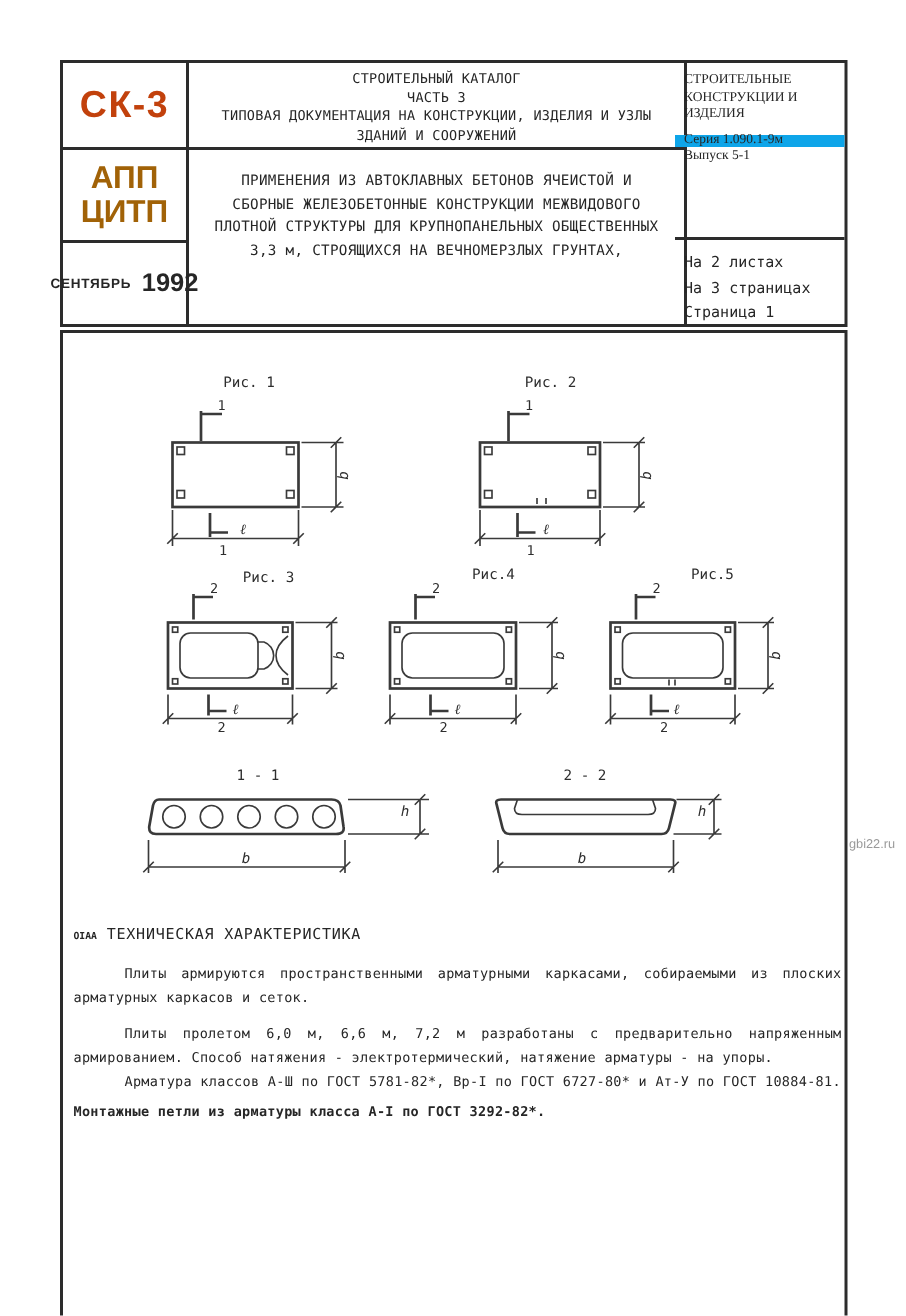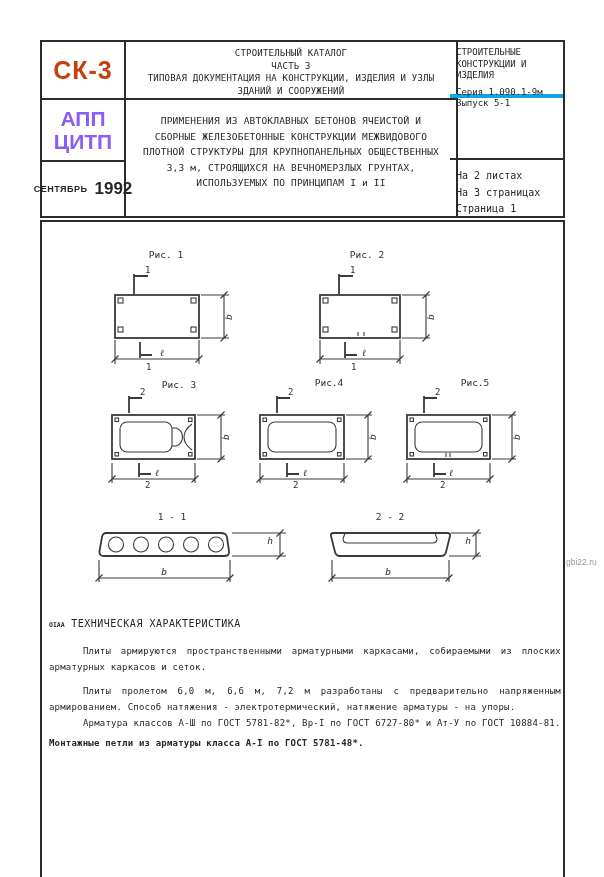--- a/index.html
+++ b/index.html
@@ -24,34 +24,34 @@
   .col1 { left: 0; width: 84px; border-right: 2px solid #2c2c2c; }
   .col2 { left: 84px; width: 332px; border-right: 2px solid #2c2c2c; }
   .col3 { left: 408px; width: 113px; }
   .cell { position: absolute; left: 0; right: 0; }
 
   .c-code { top: 0; height: 58px; border-bottom: 2px solid #2c2c2c;
             display: flex; align-items: center; justify-content: center; }
   .code-text { font: bold 25px "Liberation Sans", sans-serif; letter-spacing: 1px; color: #c2410c; }
   .c-org { top: 58px; height: 62px; border-bottom: 2px solid #2c2c2c;
            display: flex; flex-direction: column; align-items: center; justify-content: center; }
-  .org-line { font: bold 21px/23px "Liberation Sans", sans-serif; color: #8b5cf6; }
+  .org-line { font: bold 21px/23px "Liberation Sans", sans-serif; color: #a16207; }
   .c-date { top: 120px; bottom: 0; display: flex; flex-direction: row;
             align-items: center; justify-content: center; gap: 7px; }
   .month-text { font: bold 9px "Liberation Sans", sans-serif; letter-spacing: .5px; }
   .year-text { font: bold 17px "Liberation Sans", sans-serif; }
 
   .c-catalog { top: 0; height: 58px; border-bottom: 2px solid #2c2c2c;
                text-align: center; padding-top: 5px;
                font-size: 9px; line-height: 12.5px; letter-spacing: .2px; }
   .c-subject { top: 58px; bottom: 0; text-align: center; padding: 13px 4px 0 4px;
                font-size: 9.5px; line-height: 15.5px; letter-spacing: .2px; }
 
-  .c-series { top: 0; height: 56px; border-bottom: 4px solid #0ea5e9;
-              padding: 5px 6px; font-size: 9px; line-height: 11.5px; }
+  .c-series { top: 0; height: 56px; border-bottom: 8px solid #0ea5e9;
+              padding: 5px 6px; font-size: 9px; line-height: 11.5px; font-family: Liberation Serif, serif; }
   .series-no { margin-top: 5px; }
   .c-blank { top: 56px; height: 62px; border-bottom: 2px solid #2c2c2c; }
   .c-sheets { top: 118px; bottom: 0; padding: 8px 6px; font-size: 10px; line-height: 16.5px; }
 
   
   .content-frame {
     position: absolute; left: 40px; top: 220px;
     width: 525px; height: 747px;
     border: 2px solid #2c2c2c; background: #fff;
   }
@@ -102,21 +102,20 @@
         <div>СТРОИТЕЛЬНЫЙ КАТАЛОГ</div>
         <div>ЧАСТЬ 3</div>
         <div>ТИПОВАЯ ДОКУМЕНТАЦИЯ НА КОНСТРУКЦИИ, ИЗДЕЛИЯ И УЗЛЫ</div>
         <div>ЗДАНИЙ И СООРУЖЕНИЙ</div>
       </div>
       <div class="cell c-subject">
         <div>ПРИМЕНЕНИЯ ИЗ АВТОКЛАВНЫХ БЕТОНОВ ЯЧЕИСТОЙ И</div>
         <div>СБОРНЫЕ ЖЕЛЕЗОБЕТОННЫЕ КОНСТРУКЦИИ МЕЖВИДОВОГО</div>
         <div>ПЛОТНОЙ СТРУКТУРЫ ДЛЯ КРУПНОПАНЕЛЬНЫХ ОБЩЕСТВЕННЫХ</div>
         <div>3,3 м, СТРОЯЩИХСЯ НА ВЕЧНОМЕРЗЛЫХ ГРУНТАХ,</div>
-        <div>ИСПОЛЬЗУЕМЫХ ПО ПРИНЦИПАМ I и II</div>
       </div>
     </div>
 
     <div class="col col3">
       <div class="cell c-series">
         <div>СТРОИТЕЛЬНЫЕ</div>
         <div>КОНСТРУКЦИИ И</div>
         <div>ИЗДЕЛИЯ</div>
         <div class="series-no">Серия 1.090.1-9м</div>
         <div>Выпуск 5-1</div>
@@ -292,18 +291,18 @@
     </svg>
 
     <div class="tech">
       <div class="tech-heading">
         <span class="tech-prefix">ОIАА</span>
         <span>ТЕХНИЧЕСКАЯ ХАРАКТЕРИСТИКА</span>
       </div>
       <p class="p2">Плиты армируются пространственными арматурными каркасами, собираемыми из плоских арматурных каркасов и сеток.</p>
       <p class="p3">Плиты пролетом 6,0 м, 6,6 м, 7,2 м разработаны с предварительно напряженным армированием. Способ натяжения - электротермический, натяжение арматуры - на упоры.</p>
       <p class="p4">Арматура классов А-Ш по ГОСТ 5781-82*, Вр-I по ГОСТ 6727-80* и Ат-У по ГОСТ 10884-81.</p>
-      <p class="p5">Монтажные петли из арматуры класса А-I по ГОСТ 5781-48*.</p>
+      <p class="p5">Монтажные петли из арматуры класса А-I по ГОСТ 3292-82*.</p>
     </div>
   </div>
 
   <div class="watermark">gbi22.ru</div>
 </div>
 
 </body></html>

